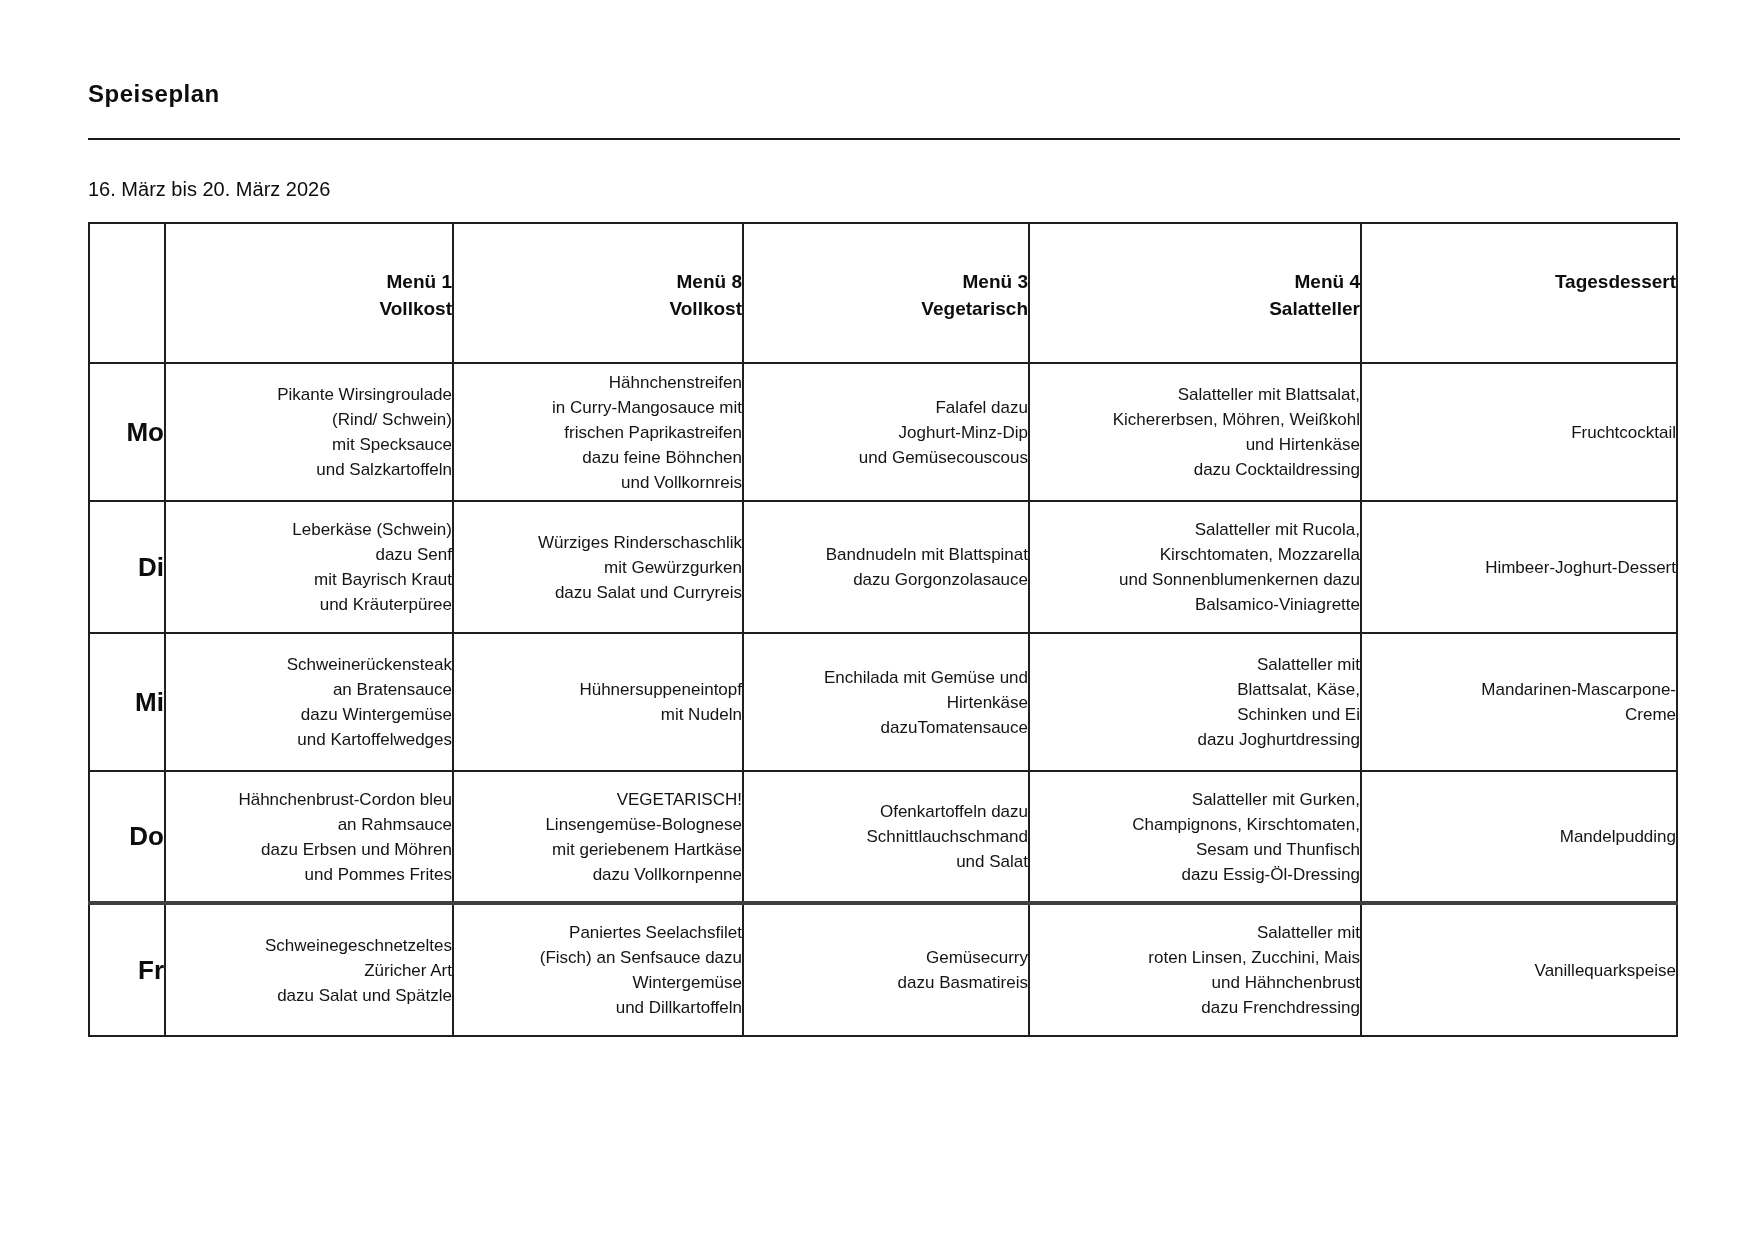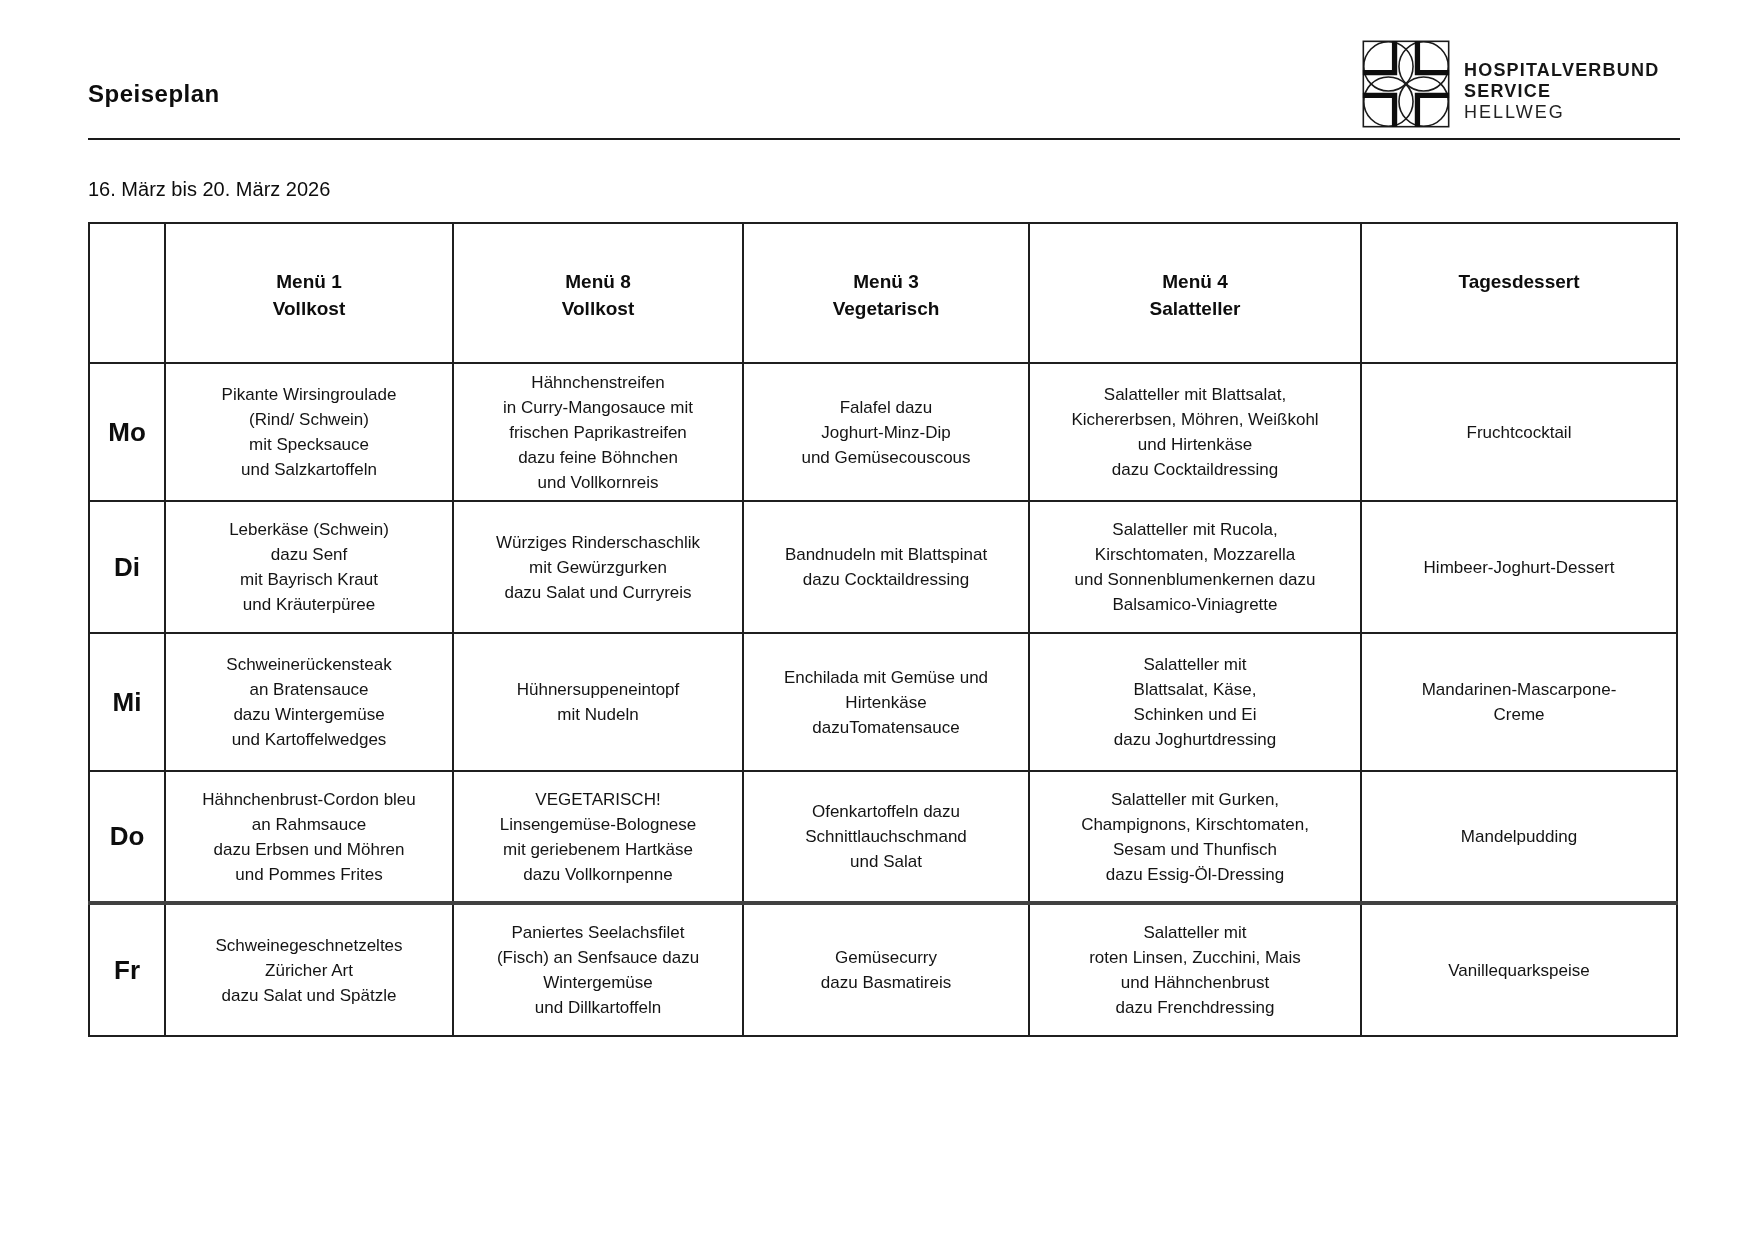--- a/index.html
+++ b/index.html
@@ -67,21 +67,21 @@
   table.menu-table {
     position: absolute;
     left: 88px;
     top: 222px;
     width: 1588px;
     border-collapse: collapse;
     table-layout: fixed;
   }
   .menu-table th, .menu-table td {
     border: 2px solid #1f1f1f;
-    text-align: center;
+    text-align: right;
     white-space: pre-line;
     overflow: hidden;
   }
   .menu-table th {
     vertical-align: top;
     padding-top: 44px;
     font-size: 19px;
     font-weight: 700;
     line-height: 27px;
     height: 140px;
@@ -106,38 +106,20 @@
   tr.row-fr { height: 133px; }
   tr.row-fr td { border-top: 4px solid #414141; }
 </style>
 </head>
 <body>
 
 <div class="page">
 
   <div class="page-title">Speiseplan</div>
 
-  <div class="logo">
-    <svg class="logo-mark" viewBox="0 0 100 100" xmlns="http://www.w3.org/2000/svg" aria-hidden="true">
-      <rect x="1.5" y="1.5" width="97" height="97" fill="none" stroke="#1a1a1a" stroke-width="1.8"></rect>
-      <circle cx="30" cy="30" r="28" fill="none" stroke="#1a1a1a" stroke-width="1.8"></circle>
-      <circle cx="70" cy="30" r="28" fill="none" stroke="#1a1a1a" stroke-width="1.8"></circle>
-      <circle cx="30" cy="70" r="28" fill="none" stroke="#1a1a1a" stroke-width="1.8"></circle>
-      <circle cx="70" cy="70" r="28" fill="none" stroke="#1a1a1a" stroke-width="1.8"></circle>
-      <path d="M37 1 L37 37 L1 37" fill="none" stroke="#0d0d0d" stroke-width="6"></path>
-      <path d="M63 1 L63 37 L99 37" fill="none" stroke="#0d0d0d" stroke-width="6"></path>
-      <path d="M37 99 L37 63 L1 63" fill="none" stroke="#0d0d0d" stroke-width="6"></path>
-      <path d="M63 99 L63 63 L99 63" fill="none" stroke="#0d0d0d" stroke-width="6"></path>
-    </svg>
-    <div class="logo-text">
-      <div class="lt1">HOSPITALVERBUND</div>
-      <div class="lt2">SERVICE</div>
-      <div class="lt3">HELLWEG</div>
-    </div>
-  </div>
 
   <div class="header-rule"></div>
 
   <div class="date-range">16. März bis 20. März 2026</div>
 
   <table class="menu-table">
     <colgroup>
       <col style="width:76px">
       <col style="width:288px">
       <col style="width:290px">
@@ -183,21 +165,21 @@
       <tr class="row-di">
         <td class="day-cell">Di</td>
         <td>Leberkäse (Schwein)
 dazu Senf
 mit Bayrisch Kraut
 und Kräuterpüree</td>
         <td>Würziges Rinderschaschlik
 mit Gewürzgurken
 dazu Salat und Curryreis</td>
         <td>Bandnudeln mit Blattspinat
-dazu Cocktaildressing</td>
+dazu Gorgonzolasauce</td>
         <td>Salatteller mit Rucola,
 Kirschtomaten, Mozzarella
 und Sonnenblumenkernen dazu
 Balsamico-Viniagrette</td>
         <td>Himbeer-Joghurt-Dessert</td>
       </tr>
       <tr class="row-mi">
         <td class="day-cell">Mi</td>
         <td>Schweinerückensteak
 an Bratensauce

